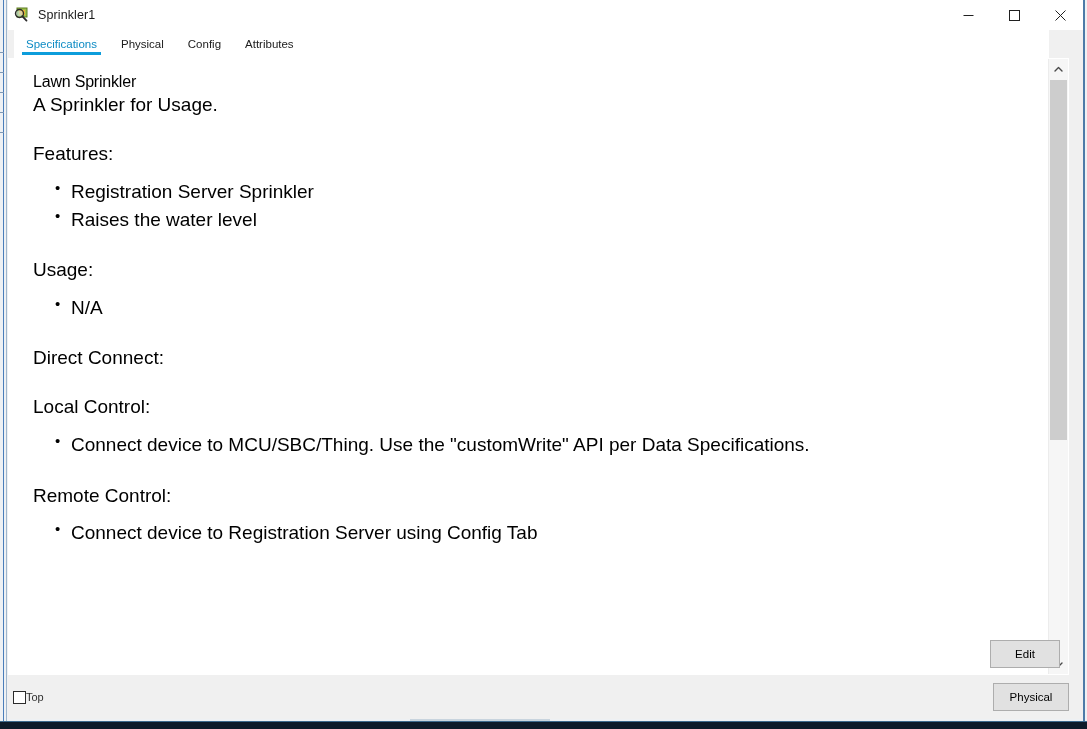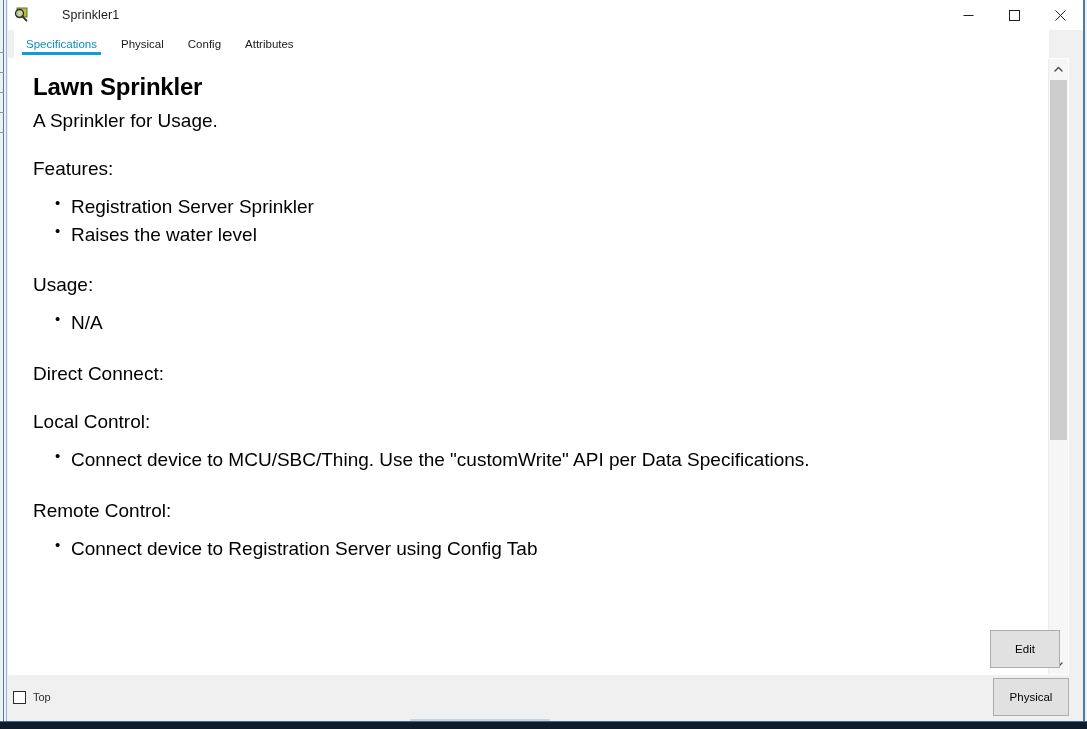--- a/index.html
+++ b/index.html
@@ -66,21 +66,20 @@
   }
 
   
   #titlebar {
     height: 30px;
     background: #ffffff;
     display: flex;
     align-items: center;
     flex: 0 0 auto;
     position: relative;
-    gap: 24px;
   }
   #title-icon {
     width: 16px; height: 16px;
     margin-left: 6px;
     position: relative;
     flex: 0 0 auto;
   }
   #title-text {
     margin-left: 8px;
     font-size: 12.5px;
@@ -165,23 +164,23 @@
     position: absolute;
     left: 0; top: 0;
     right: 19px;
     bottom: 0;
     padding: 10px 14px 0 24px;
     overflow: hidden;
     color: #000000;
   }
 
   #doc h1 {
-    font-size: 24px;
-    font-weight: bold;
-    margin: 4px 0 9px 0;
+    font-size: 16px;
+    font-weight: normal;
+    margin: 4px 0 3px 0;
     line-height: 1.15;
     letter-spacing: -0.2px;
   }
   #doc .subtitle {
     font-size: 19px;
     margin: 2px 0 0 0;
     line-height: 1.2;
   }
   #doc h2 {
     font-size: 19px;
@@ -242,41 +241,40 @@
     right: 8px;
     bottom: 6px;
   }
   .btn {
     font-family: "Liberation Sans", sans-serif;
     font-size: 11.5px;
     color: #000000;
     background: #e1e1e1;
     border: 1px solid #adadad;
     padding: 13px;
-    height: 38px;
+    height: 28px;
     min-width: 70px;
     display: inline-flex;
     align-items: center;
     justify-content: center;
   }
 
   
   #bottom-bar {
     position: absolute;
     left: 0; right: 0; bottom: 0;
     height: 44px;
     background: #f0f0f0;
     display: flex;
     align-items: center;
   }
   #top-check-wrap {
     display: flex;
     align-items: center;
     margin-left: 5px;
-    gap: 7px;
   }
   .checkbox {
     width: 13px; height: 13px;
     border: 1px solid #2b2b2b;
     background: #ffffff;
     box-sizing: border-box;
   }
   #top-check-label {
     font-size: 11px;
     color: #303030;

